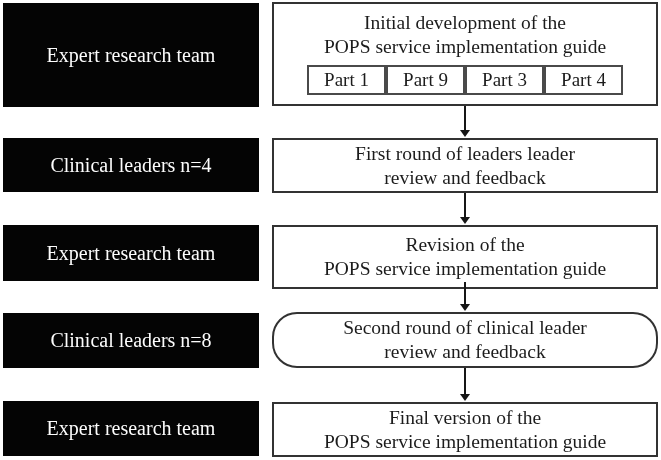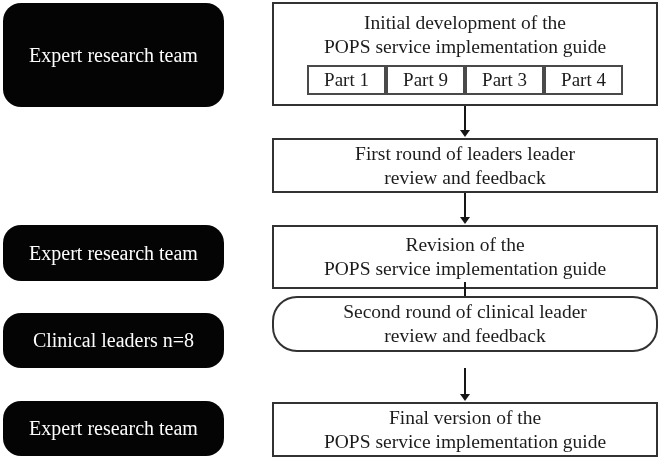--- a/index.html
+++ b/index.html
@@ -11,30 +11,29 @@
     position: relative;
     width: 661px;
     height: 460px;
     background: var(--background, #ffffff);
     overflow: hidden;
   }
   
   .role {
     position: absolute;
     left: 3px;
-    width: 221px;
+    width: 256px;
     box-sizing: border-box;
     background: var(--box_fill, #040404);
     color: var(--box_text, #fdfdfd);
     display: flex;
     align-items: center;
     justify-content: center;
     font-size: 20px;
     text-align: center;
-    border-radius: 18px;
   }
   
   .step {
     position: absolute;
     left: 272px;
     width: 386px;
     box-sizing: border-box;
     border: 2px solid var(--step_border, #323232);
     background: var(--background, #ffffff);
     color: var(--text, #1c1c1c);
@@ -85,20 +84,23 @@
   }
 </style>
 </head>
 <body>
 
 <div class="canvas">
 
   <div class="role" style="top:3px;height:104px;">
     <span>Expert research team</span>
   </div>
+  <div class="role" style="top:138px;height:54px;">
+    <span>Clinical leaders n=4</span>
+  </div>
   <div class="role" style="top:225px;height:56px;">
     <span>Expert research team</span>
   </div>
   <div class="role" style="top:313px;height:55px;justify-content:center;">
     <span>Clinical leaders n=8</span>
   </div>
   <div class="role" style="top:401px;height:55px;">
     <span>Expert research team</span>
   </div>
 
@@ -122,21 +124,21 @@
 
   <div class="arrow" style="top:193px;height:24px;"></div>
 
   <div class="step" style="top:225px;height:64px;">
     <div class="step-line">Revision of the</div>
     <div class="step-line">POPS service implementation guide</div>
   </div>
 
   <div class="arrow" style="top:282px;height:22px;"></div>
 
-  <div class="step" style="top:296px;height:56px;border-radius:25px;">
+  <div class="step" style="top:312px;height:56px;border-radius:25px;">
     <div class="step-line">Second round of clinical leader</div>
     <div class="step-line">review and feedback</div>
   </div>
 
   <div class="arrow" style="top:368px;height:26px;"></div>
 
   <div class="step" style="top:402px;height:55px;">
     <div class="step-line">Final version of the</div>
     <div class="step-line">POPS service implementation guide</div>
   </div>

